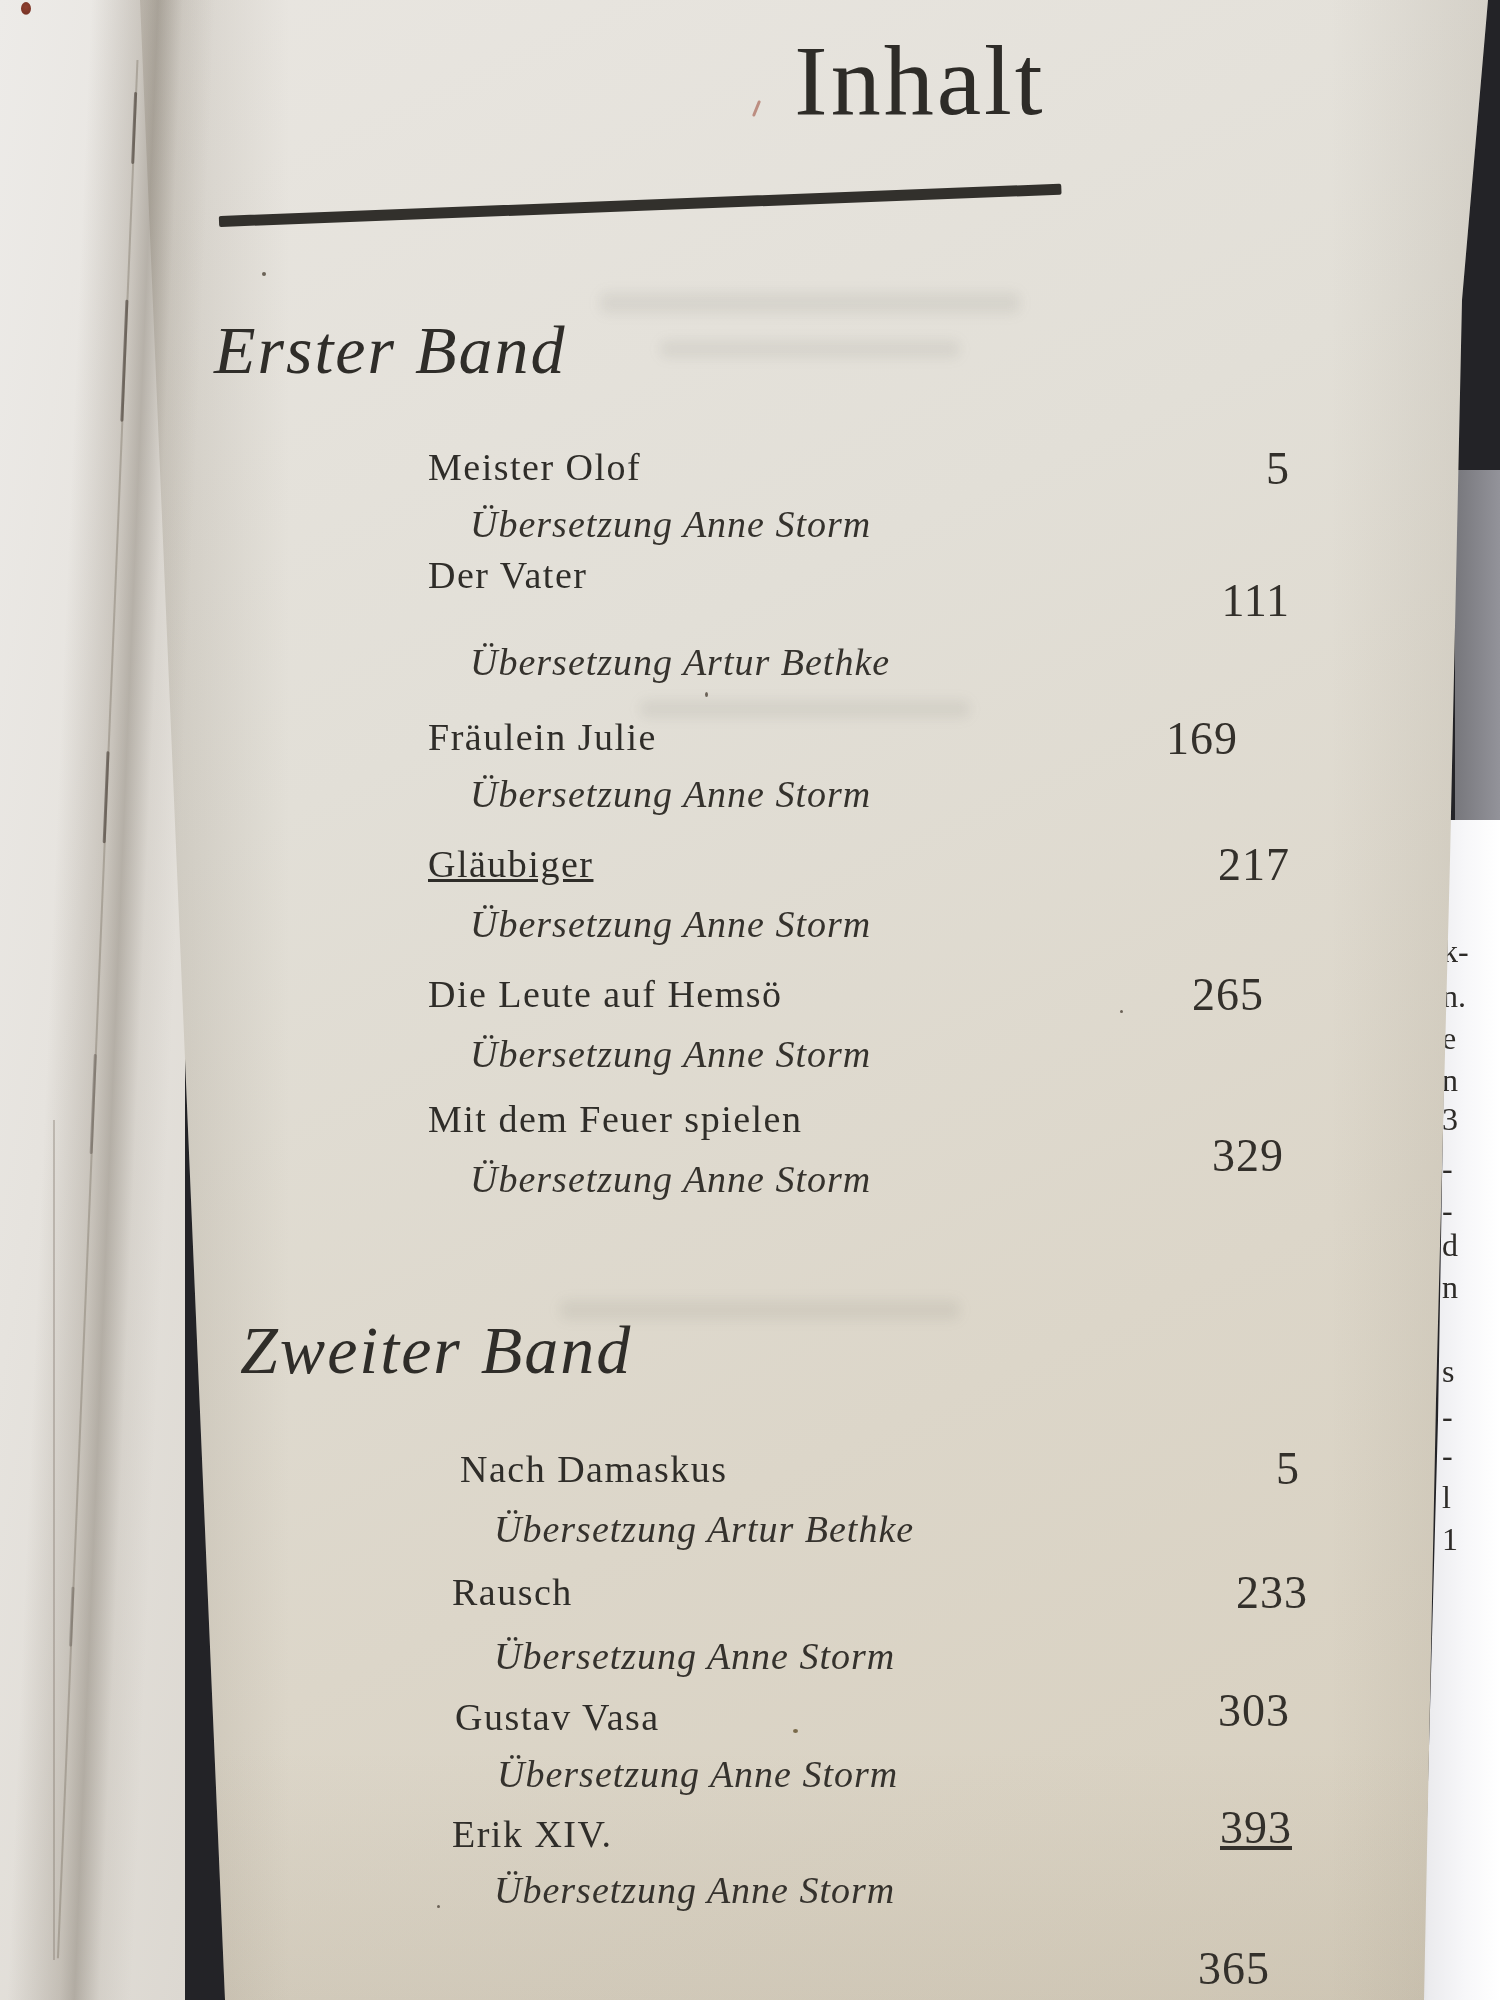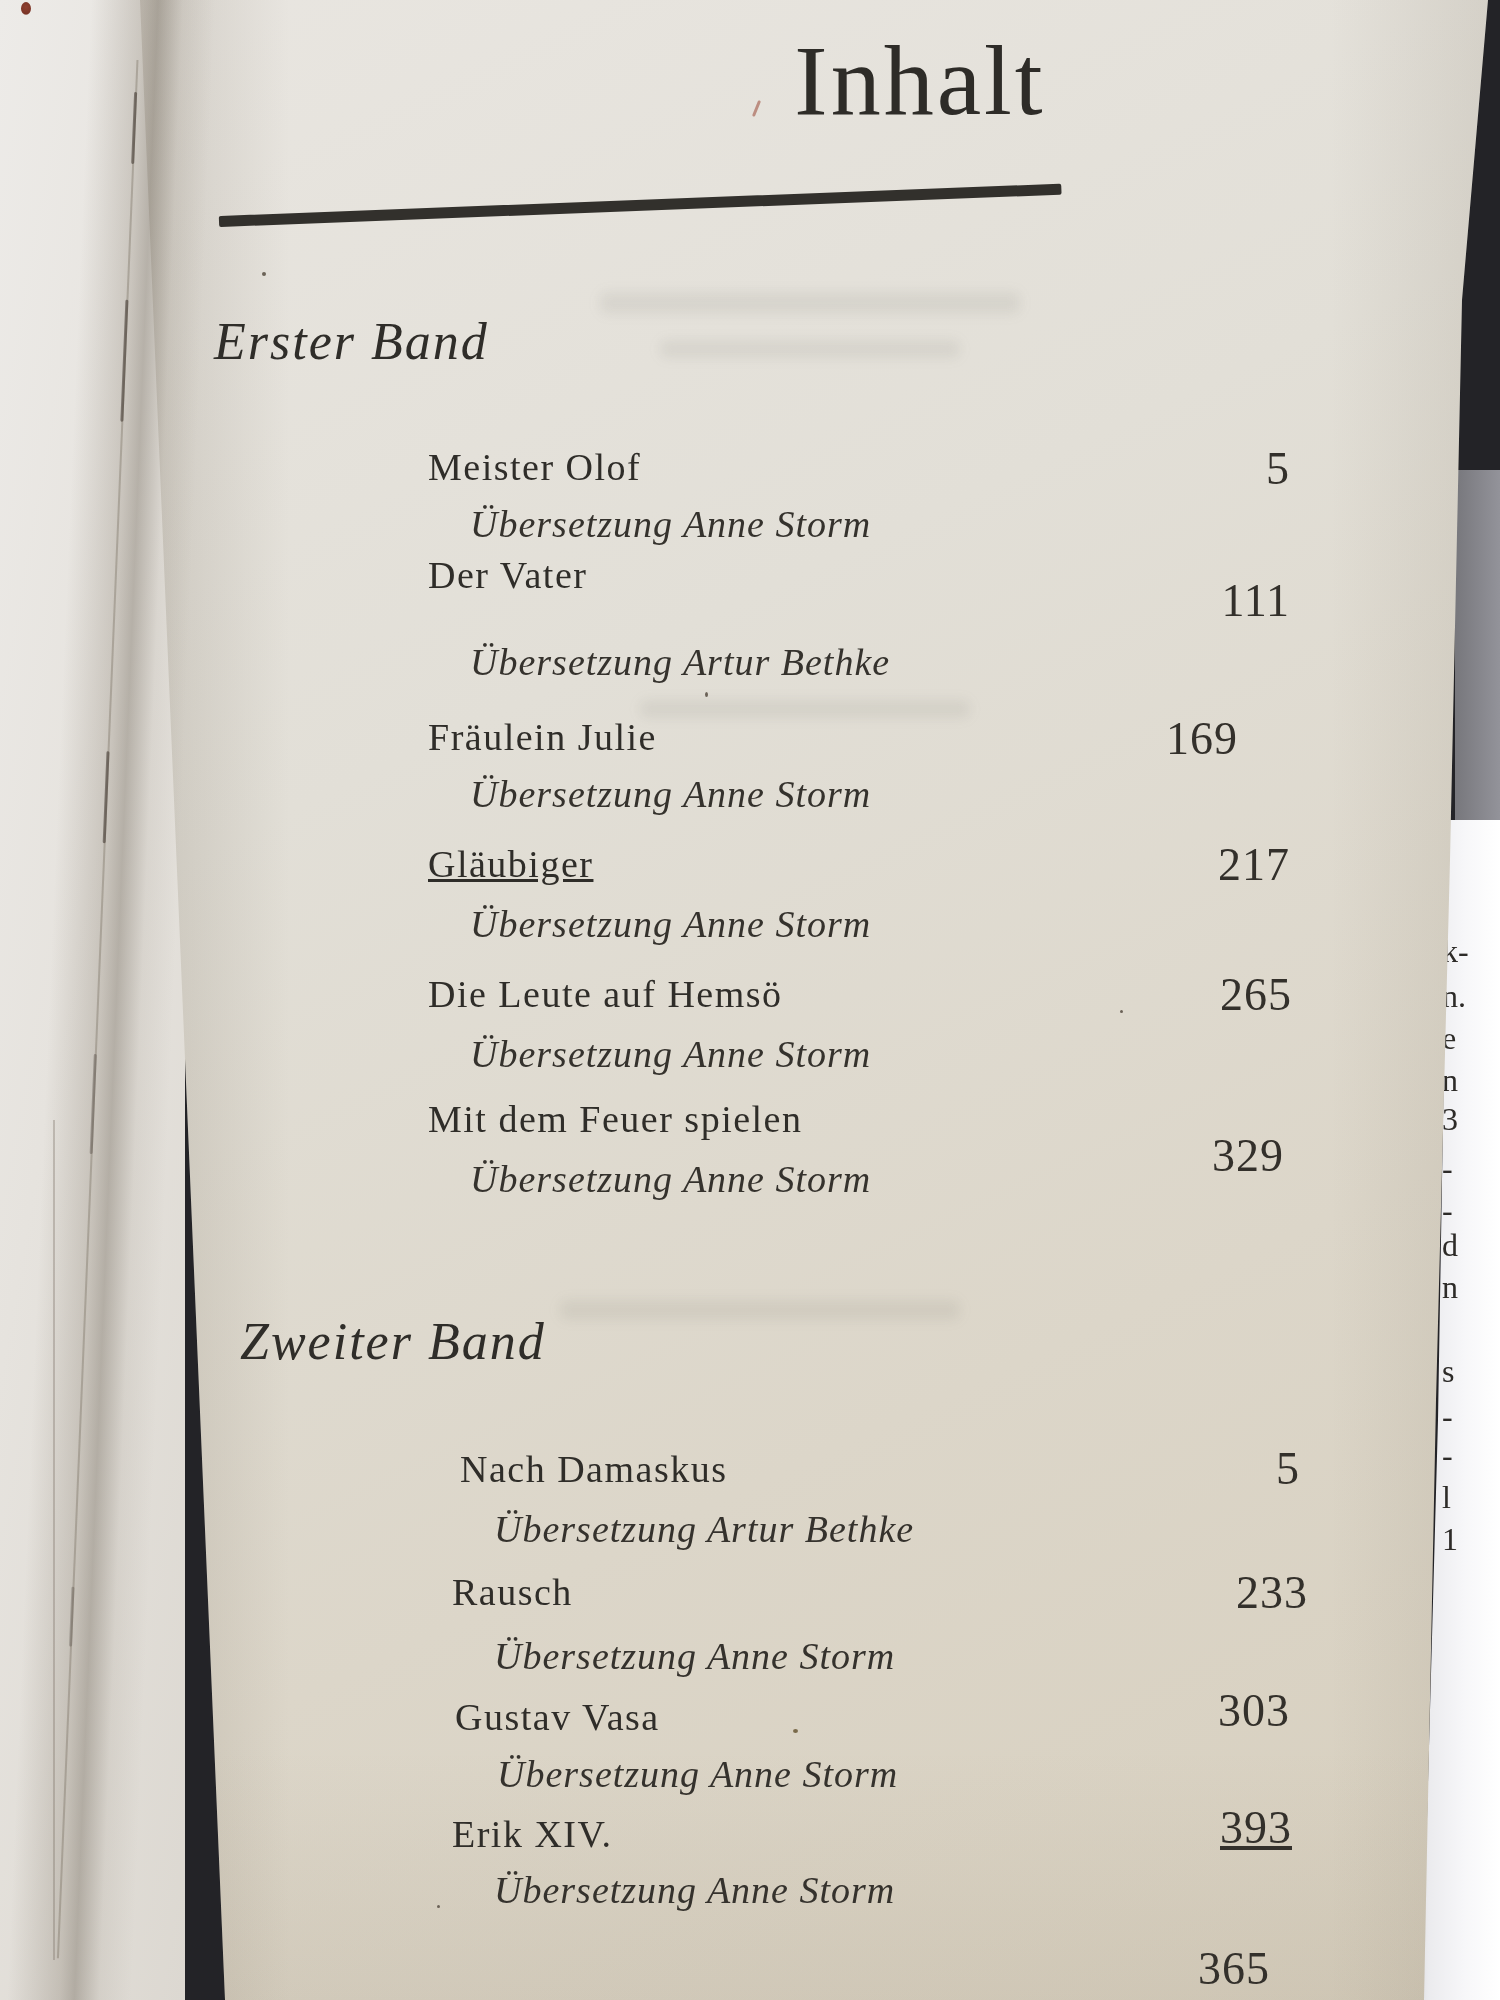--- a/index.html
+++ b/index.html
@@ -46,21 +46,21 @@
     background:linear-gradient(90deg,#c7c7cb 0%,#ebebee 30%,#f7f7f9 65%,#ffffff 100%);}
   .fragment{position:absolute;left:44px;width:56px;font-size:32px;color:#2d2b28;
     font-family:"Liberation Serif","DejaVu Serif",serif;line-height:1;}
 
   
   #page-title{left:770px;top:26px;width:300px;font-size:100px;line-height:1.1;
     letter-spacing:3px;color:#2e2c28;text-align:center;}
   #title-rule{left:219px;top:216px;width:843px;height:11px;background:#32302c;
     transform:rotate(-2.2deg);transform-origin:left center;border-radius:2px;}
 
-  .section-heading{position:absolute;font-size:52px;font-style:italic;color:#2f2d29;
+  .section-heading{position:absolute;font-size:68px;font-style:italic;color:#2f2d29;
     letter-spacing:2px;line-height:1;}
   .entry-title{position:absolute;font-size:38px;color:#2f2d29;letter-spacing:1.5px;line-height:1;}
   .entry-num{position:absolute;font-size:46px;color:#33302b;letter-spacing:1px;line-height:1;
     width:160px;text-align:right;}
   .entry-sub{position:absolute;font-size:38px;font-style:italic;color:#35322d;
     letter-spacing:1px;line-height:1;}
 
   
   .ghost{position:absolute;background:rgba(110,105,95,.10);filter:blur(6px);border-radius:8px;}
 
@@ -122,21 +122,21 @@
         <div class="entry-sub" style="left: 470px; top: 643px;">Übersetzung Artur Bethke</div>
         <div class="entry-num" style="left: 1130px; top: 578px;">111</div>
         <div class="entry-title" style="left: 428px; top: 718px;">Fräulein Julie</div>
         <div class="entry-sub" style="left: 470px; top: 775px;">Übersetzung Anne Storm</div>
         <div class="entry-num" style="left: 1078px; top: 716px;">169</div>
         <div class="entry-title" style="left: 428px; top: 845px; text-decoration: underline;">Gläubiger</div>
         <div class="entry-sub" style="left: 470px; top: 905px;">Übersetzung Anne Storm</div>
         <div class="entry-num" style="left: 1130px; top: 842px;">217</div>
         <div class="entry-title" style="left: 428px; top: 975px;">Die Leute auf Hemsö</div>
         <div class="entry-sub" style="left: 470px; top: 1035px;">Übersetzung Anne Storm</div>
-        <div class="entry-num" style="left: 1132px; top: 972px;">265</div>
+        <div class="entry-num" style="left: 1104px; top: 972px;">265</div>
         <div class="entry-title" style="left: 428px; top: 1100px;">Mit dem Feuer spielen</div>
         <div class="entry-sub" style="left: 470px; top: 1160px;">Übersetzung Anne Storm</div>
         <div class="entry-num" style="left: 1124px; top: 1098px; margin-top: 35px;">329</div>
         <div class="section-heading" style="left: 240px; top: 1316px;">Zweiter Band</div>
         <div class="entry-title" style="left: 460px; top: 1450px; font-family: Liberation Serif, serif;">Nach Damaskus</div>
         <div class="entry-sub" style="left: 494px; top: 1510px;">Übersetzung Artur Bethke</div>
         <div class="entry-num" style="left: 1140px; top: 1446px;">5</div>
         <div class="entry-title" style="left: 452px; top: 1573px;">Rausch</div>
         <div class="entry-sub" style="left: 494px; top: 1637px;">Übersetzung Anne Storm</div>
         <div class="entry-num" style="left: 1148px; top: 1570px;">233</div>

